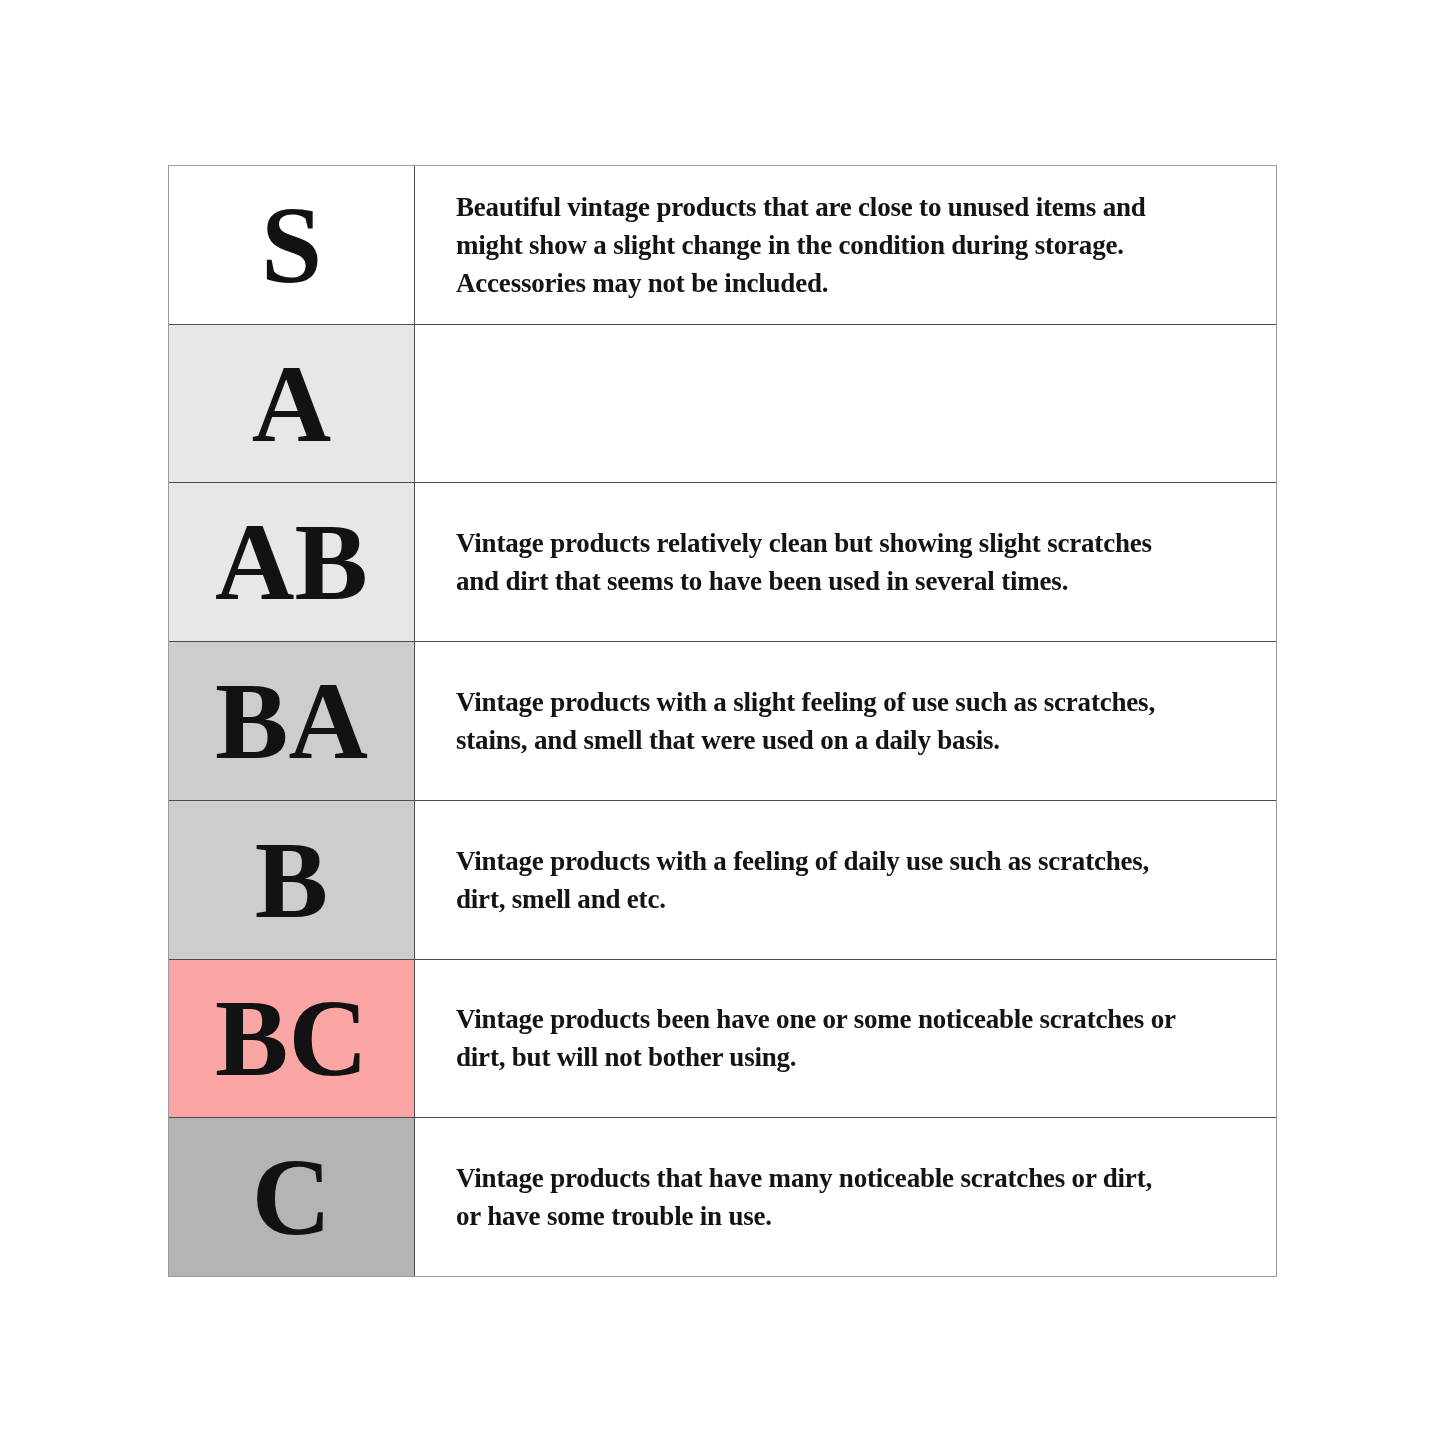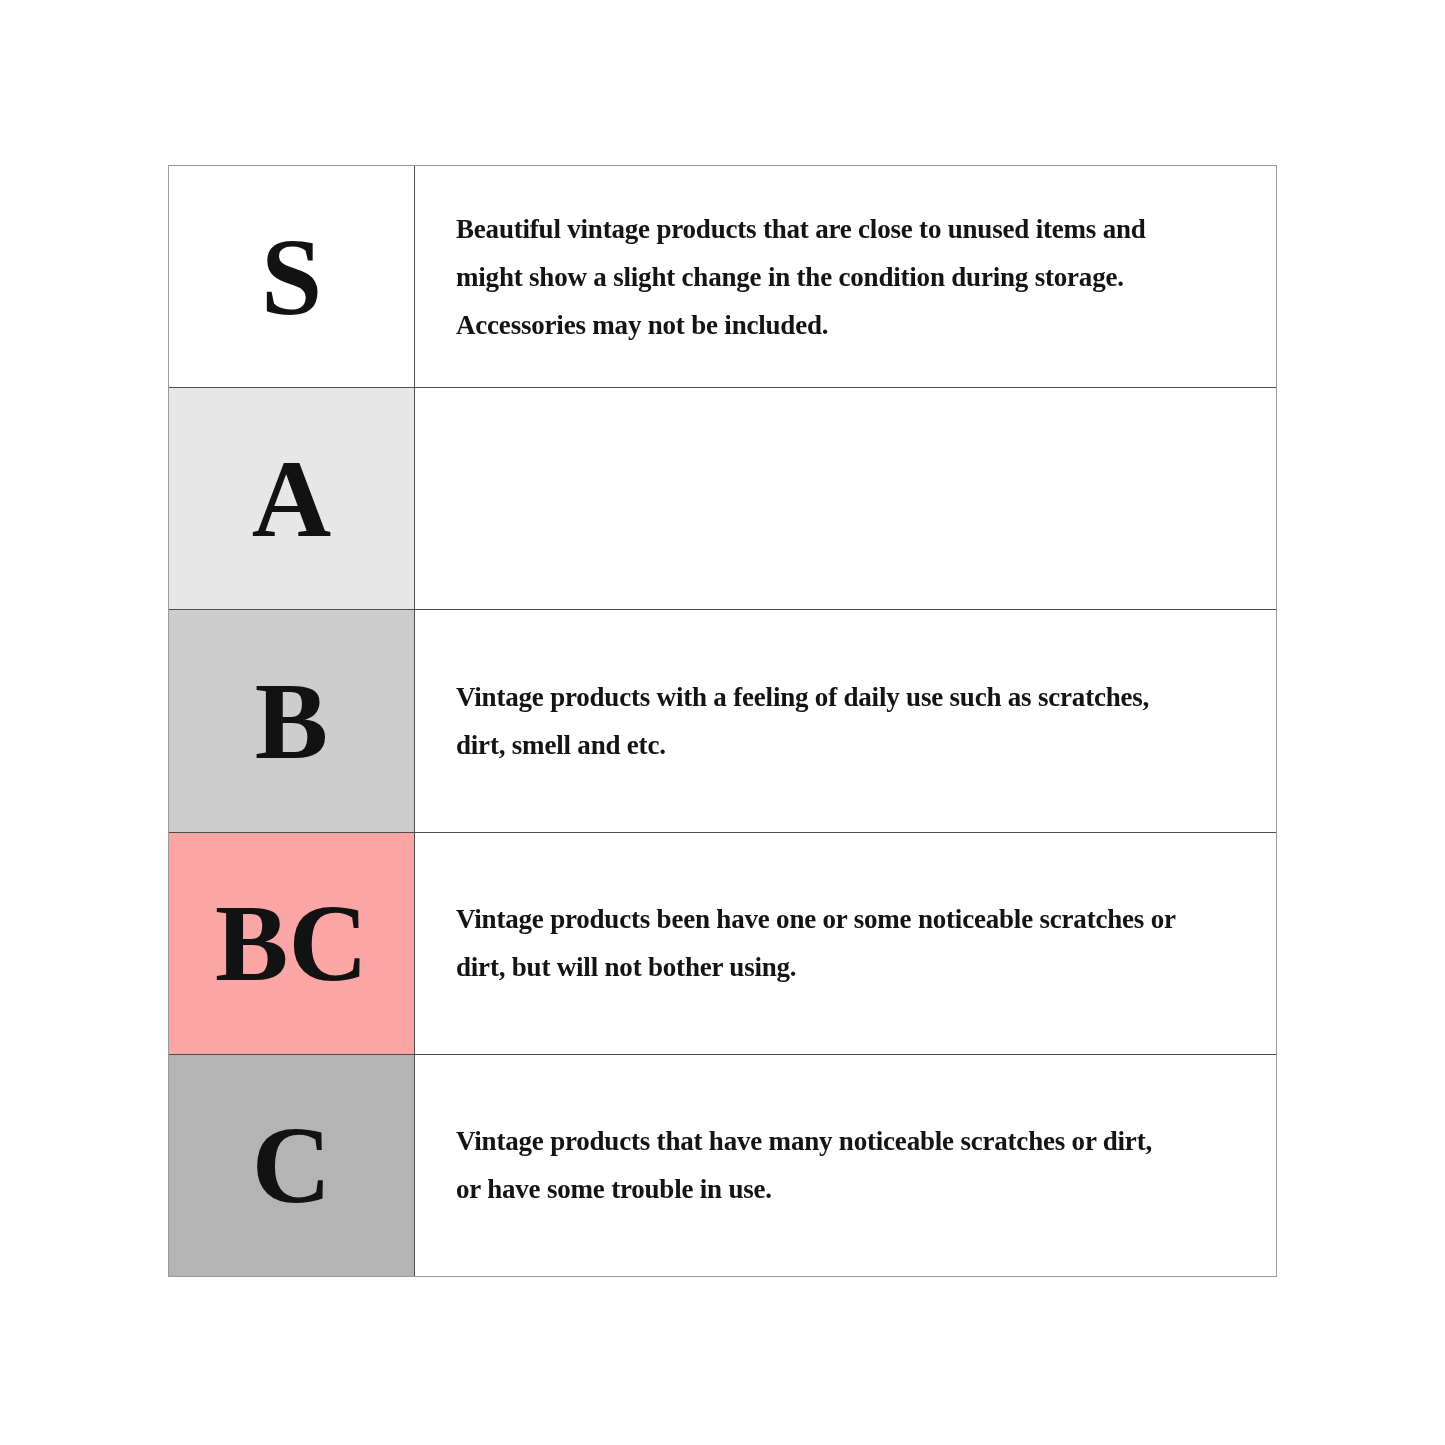--- a/index.html
+++ b/index.html
@@ -48,21 +48,21 @@
     color: #121212;
   }
   .desc-cell {
     flex: 1 1 auto;
     display: flex;
     flex-direction: column;
     justify-content: center;
     padding: 0 36px 0 41px;
     font-size: 27px;
     font-weight: 600;
-    line-height: 48px;
+    line-height: 38px;
     letter-spacing: -0.2px;
     white-space: pre-line;
     color: #141414;
   }
 </style>
 </head>
 <body>
 
 <div class="grade-table">
 
@@ -70,21 +70,31 @@
     <div class="grade-cell" style="background-color: rgb(255, 255, 255);">S</div>
     <div class="desc-cell">Beautiful vintage products that are close to unused items and
 might show a slight change in the condition during storage.
 Accessories may not be included.</div>
   </div>
 
   <div class="row">
     <div class="grade-cell" style="background-color: rgb(231, 231, 231);">A</div>
   </div>
 
+  <div class="row">
+    <div class="grade-cell" style="background-color: rgb(231, 231, 231);">AB</div>
+    <div class="desc-cell">Vintage products relatively clean but showing slight scratches
+and dirt that seems to have been used in several times.</div>
+  </div>
 
+  <div class="row">
+    <div class="grade-cell" style="background-color: rgb(205, 205, 205);">BA</div>
+    <div class="desc-cell">Vintage products with a slight feeling of use such as scratches,
+stains, and smell that were used on a daily basis.</div>
+  </div>
 
   <div class="row">
     <div class="grade-cell" style="background-color: rgb(205, 205, 205);">B</div>
     <div class="desc-cell">Vintage products with a feeling of daily use such as scratches,
 dirt, smell and etc.</div>
   </div>
 
   <div class="row">
     <div class="grade-cell" style="background-color: #fca5a5;">BC</div>
     <div class="desc-cell">Vintage products been have one or some noticeable scratches or

